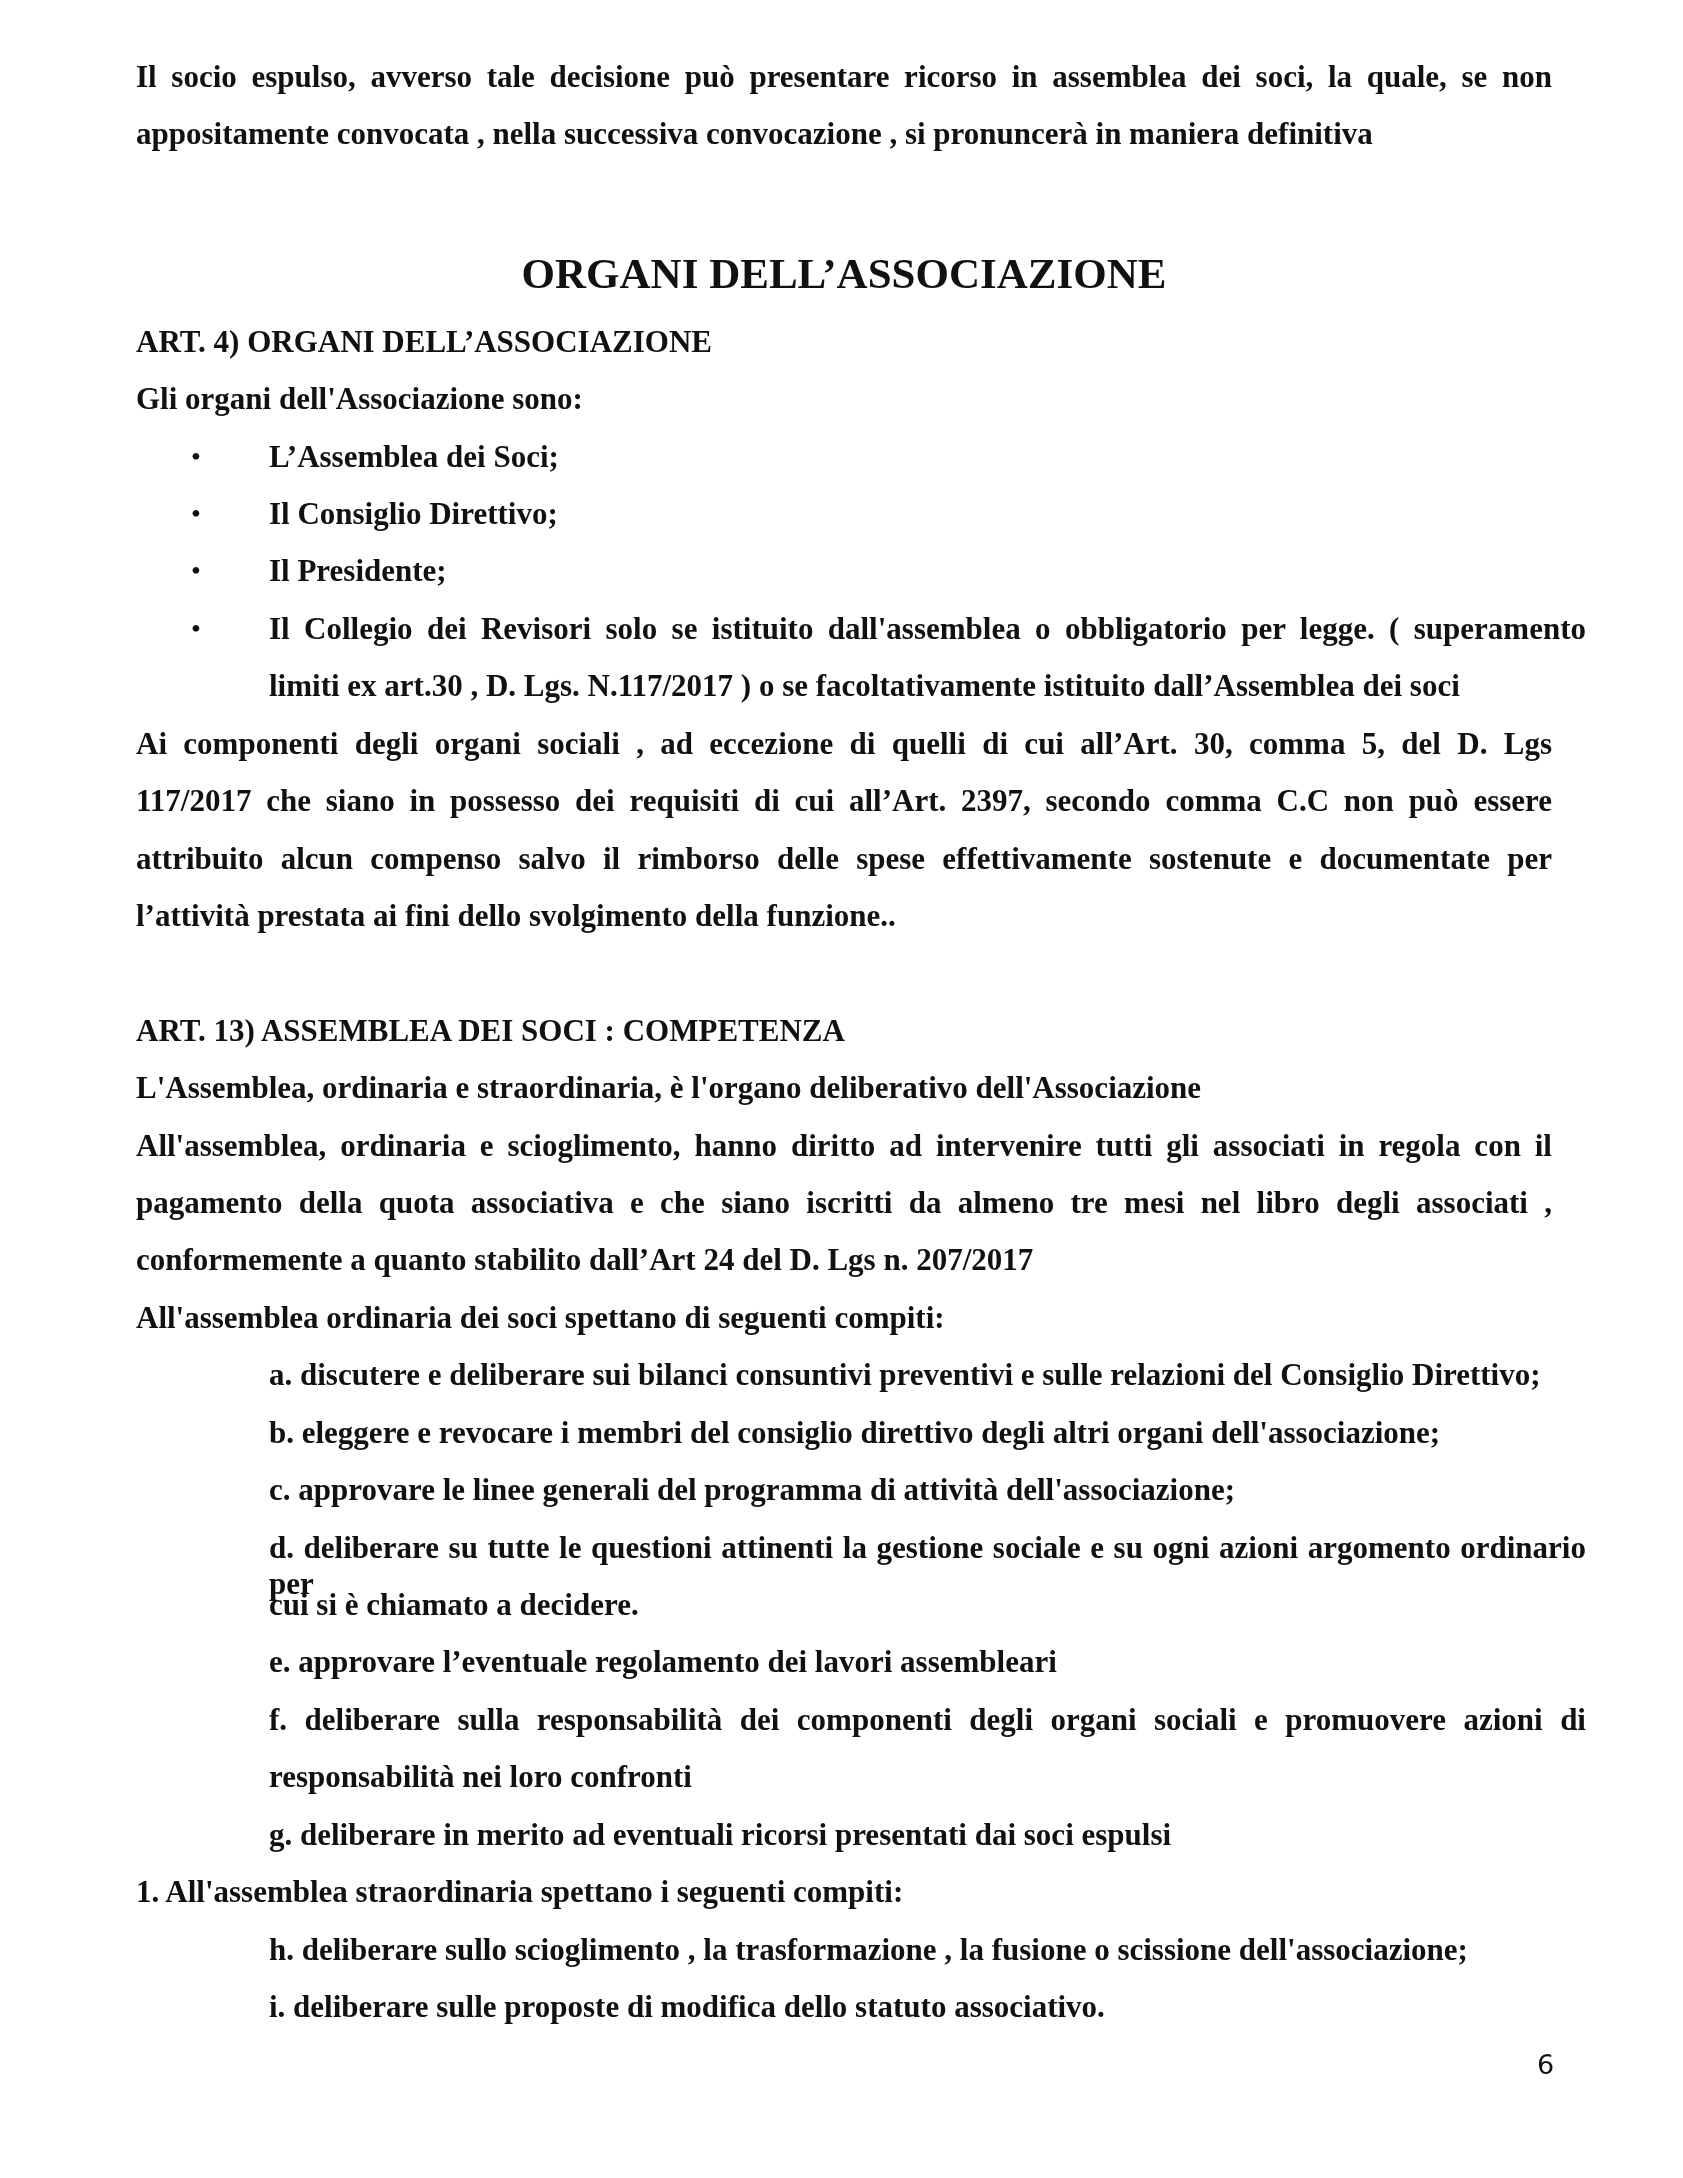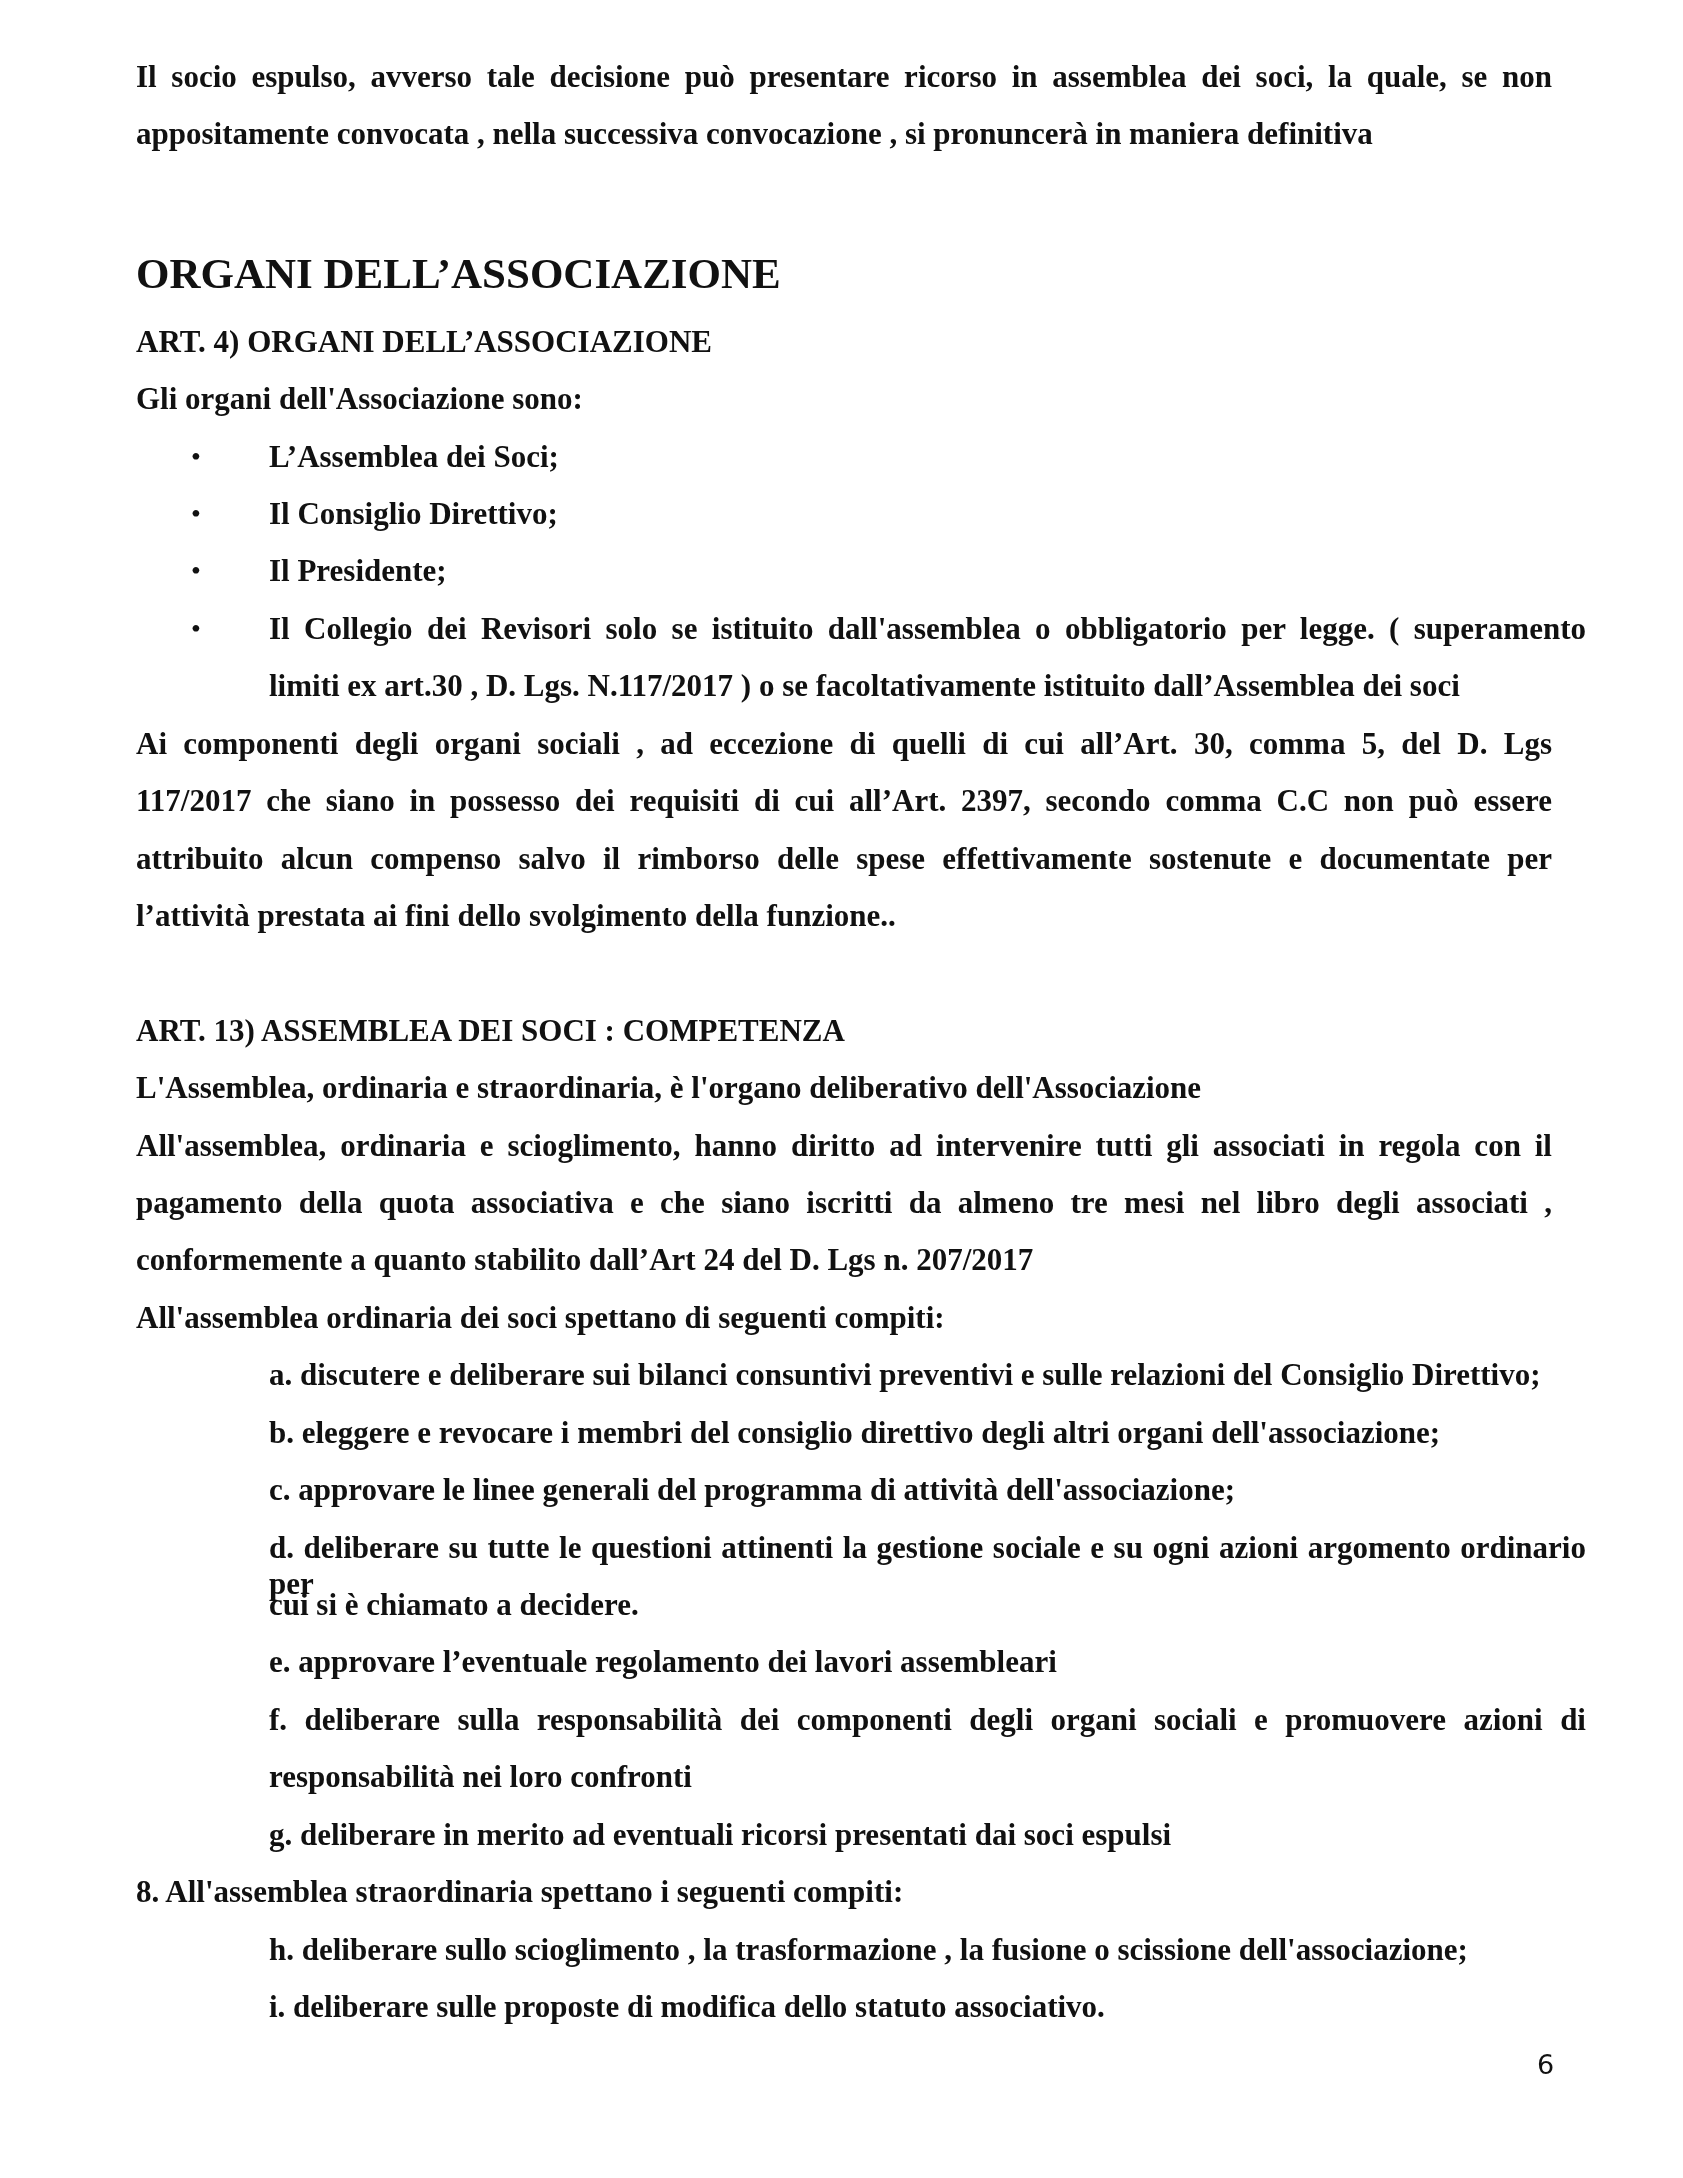--- a/index.html
+++ b/index.html
@@ -4,21 +4,21 @@
 <style>
   html, body { margin:0; padding:0; background:#ffffff; }
   body { width:1683px; height:2178px; position:relative; overflow:hidden;
          font-family:"Liberation Serif", "DejaVu Serif", serif; color:#111; }
   .page { position:absolute; left:136px; top:0; width:1416px; }
   .line { position:absolute; left:0; font-size:31px; line-height:36px; white-space:nowrap;font-weight:bold; }
   .just { width:1416px; text-align:justify; text-align-last:justify; white-space:normal; }
   .ind { left:99px;margin-left:34px; }
   .justind { width:1317px; text-align:justify; text-align-last:justify; white-space:normal; }
   .bold { font-weight:bold; }
-  .title { position:absolute; left:0; width:1416px; font-size:43px; font-weight:bold; line-height:50px; }
+  .title { position:absolute; left:0; width:1416px; text-align:center; font-size:43px; font-weight:bold; line-height:50px; }
   .bullet { position:absolute; left:55px; font-size:28px; }
   .pagenum { position:absolute; left:1537px; top:2049px; font-family:"DejaVu Sans", sans-serif; font-size:27px; }
 </style>
 </head>
 <body>
 
 <div class="page">
   <div class="line just" style="top:59px">Il socio espulso, avverso tale decisione può presentare ricorso in assemblea dei soci, la quale, se non</div>
   <div class="line" style="top:116px">appositamente convocata , nella successiva convocazione , si pronuncerà in maniera definitiva</div>
 
@@ -52,19 +52,19 @@
   <div class="line ind" style="top:1357px">a. discutere e deliberare sui bilanci consuntivi preventivi e sulle relazioni del Consiglio Direttivo;</div>
   <div class="line ind" style="top:1415px">b. eleggere e revocare i membri del consiglio direttivo degli altri organi dell'associazione;</div>
   <div class="line ind" style="top:1472px">c. approvare le linee generali del programma di attività dell'associazione;</div>
   <div class="line ind justind" style="top:1530px">d. deliberare su tutte le questioni attinenti la gestione sociale e su ogni azioni argomento ordinario per</div>
   <div class="line ind" style="top:1587px">cui si è chiamato a decidere.</div>
   <div class="line ind" style="top:1644px">e. approvare l’eventuale regolamento dei lavori assembleari</div>
   <div class="line ind justind" style="top:1702px">f. deliberare sulla responsabilità dei componenti degli organi sociali e promuovere azioni di</div>
   <div class="line ind" style="top:1759px">responsabilità nei loro confronti</div>
   <div class="line ind" style="top:1817px">g. deliberare in merito ad eventuali ricorsi presentati dai soci espulsi</div>
 
-  <div class="line" style="top:1874px">8. All'assemblea straordinaria spettano i seguenti compiti:</div>
+  <div class="line" style="top:1874px">1. All'assemblea straordinaria spettano i seguenti compiti:</div>
   <div class="line ind" style="top:1932px">h. deliberare sullo scioglimento , la trasformazione , la fusione o scissione dell'associazione;</div>
   <div class="line ind" style="top:1989px">i. deliberare sulle proposte di modifica dello statuto associativo.</div>
 </div>
 
 <div class="pagenum">6</div>
 
 
 </body></html>

